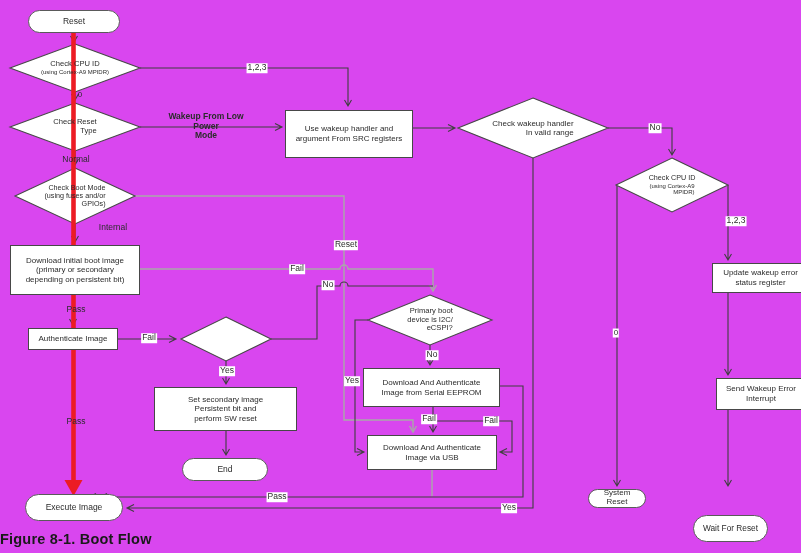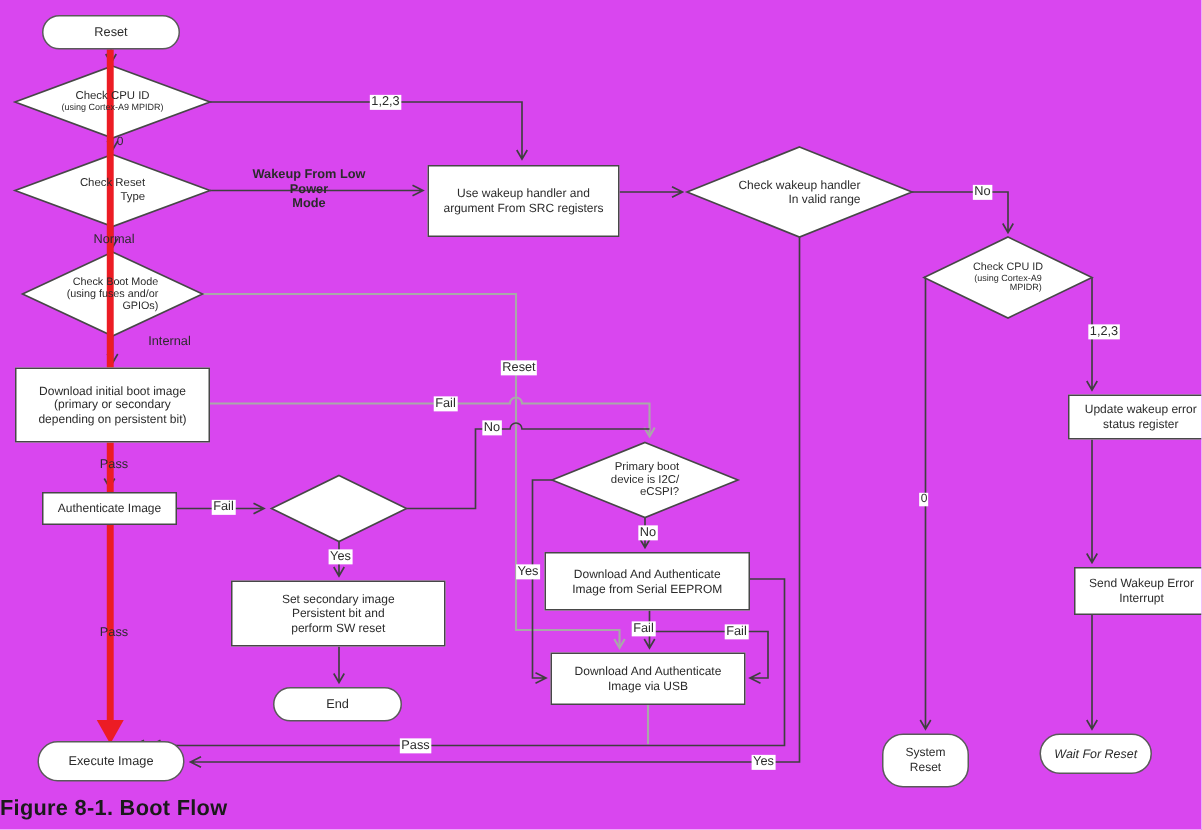--- a/index.html
+++ b/index.html
@@ -117,24 +117,24 @@
 
   <div class="box" style="left:285px;top:110px;width:128px;height:48px;"><span>Use wakeup handler and
 argument From SRC registers</span></div>
 
   <div class="box" style="left:680px;top:263px;width:97px;height:30px;margin-left:32px;"><span>Update wakeup error
 status register</span></div>
 
   <div class="box" style="left:685px;top:378px;width:90px;height:32px;margin-left:31px;"><span>Send Wakeup Error
 Interrupt</span></div>
 
-  <div class="box oval" style="left:588px;top:489px;width:58px;height:36px;"><span>System
+  <div class="box oval" style="left:588px;top:489px;width:58px;height:19px;align-items:flex-end;"><span>System
 Reset</span></div>
 
-  <div class="box oval" style="left:693px;top:489px;width:75px;height:27px;font-size:8.3px;font-style:italic;"><span>Wait For Reset</span></div>
+  <div class="box oval" style="left:693px;top:515px;width:75px;height:27px;font-size:8.3px;"><span>Wait For Reset</span></div>
 
   <div class="box" style="left:363px;top:368px;width:137px;height:39px;"><span>Download And Authenticate
 Image from Serial EEPROM</span></div>
 
   <div class="box" style="left:367px;top:435px;width:130px;height:35px;"><span>Download And Authenticate
 Image via USB</span></div>
 
   <div class="dtext" style="left:20px;top:50px;width:110px;height:36px;">
     <span>Check CPU ID</span>
     <span class="sub">(using Cortex-A9 MPIDR)</span>

